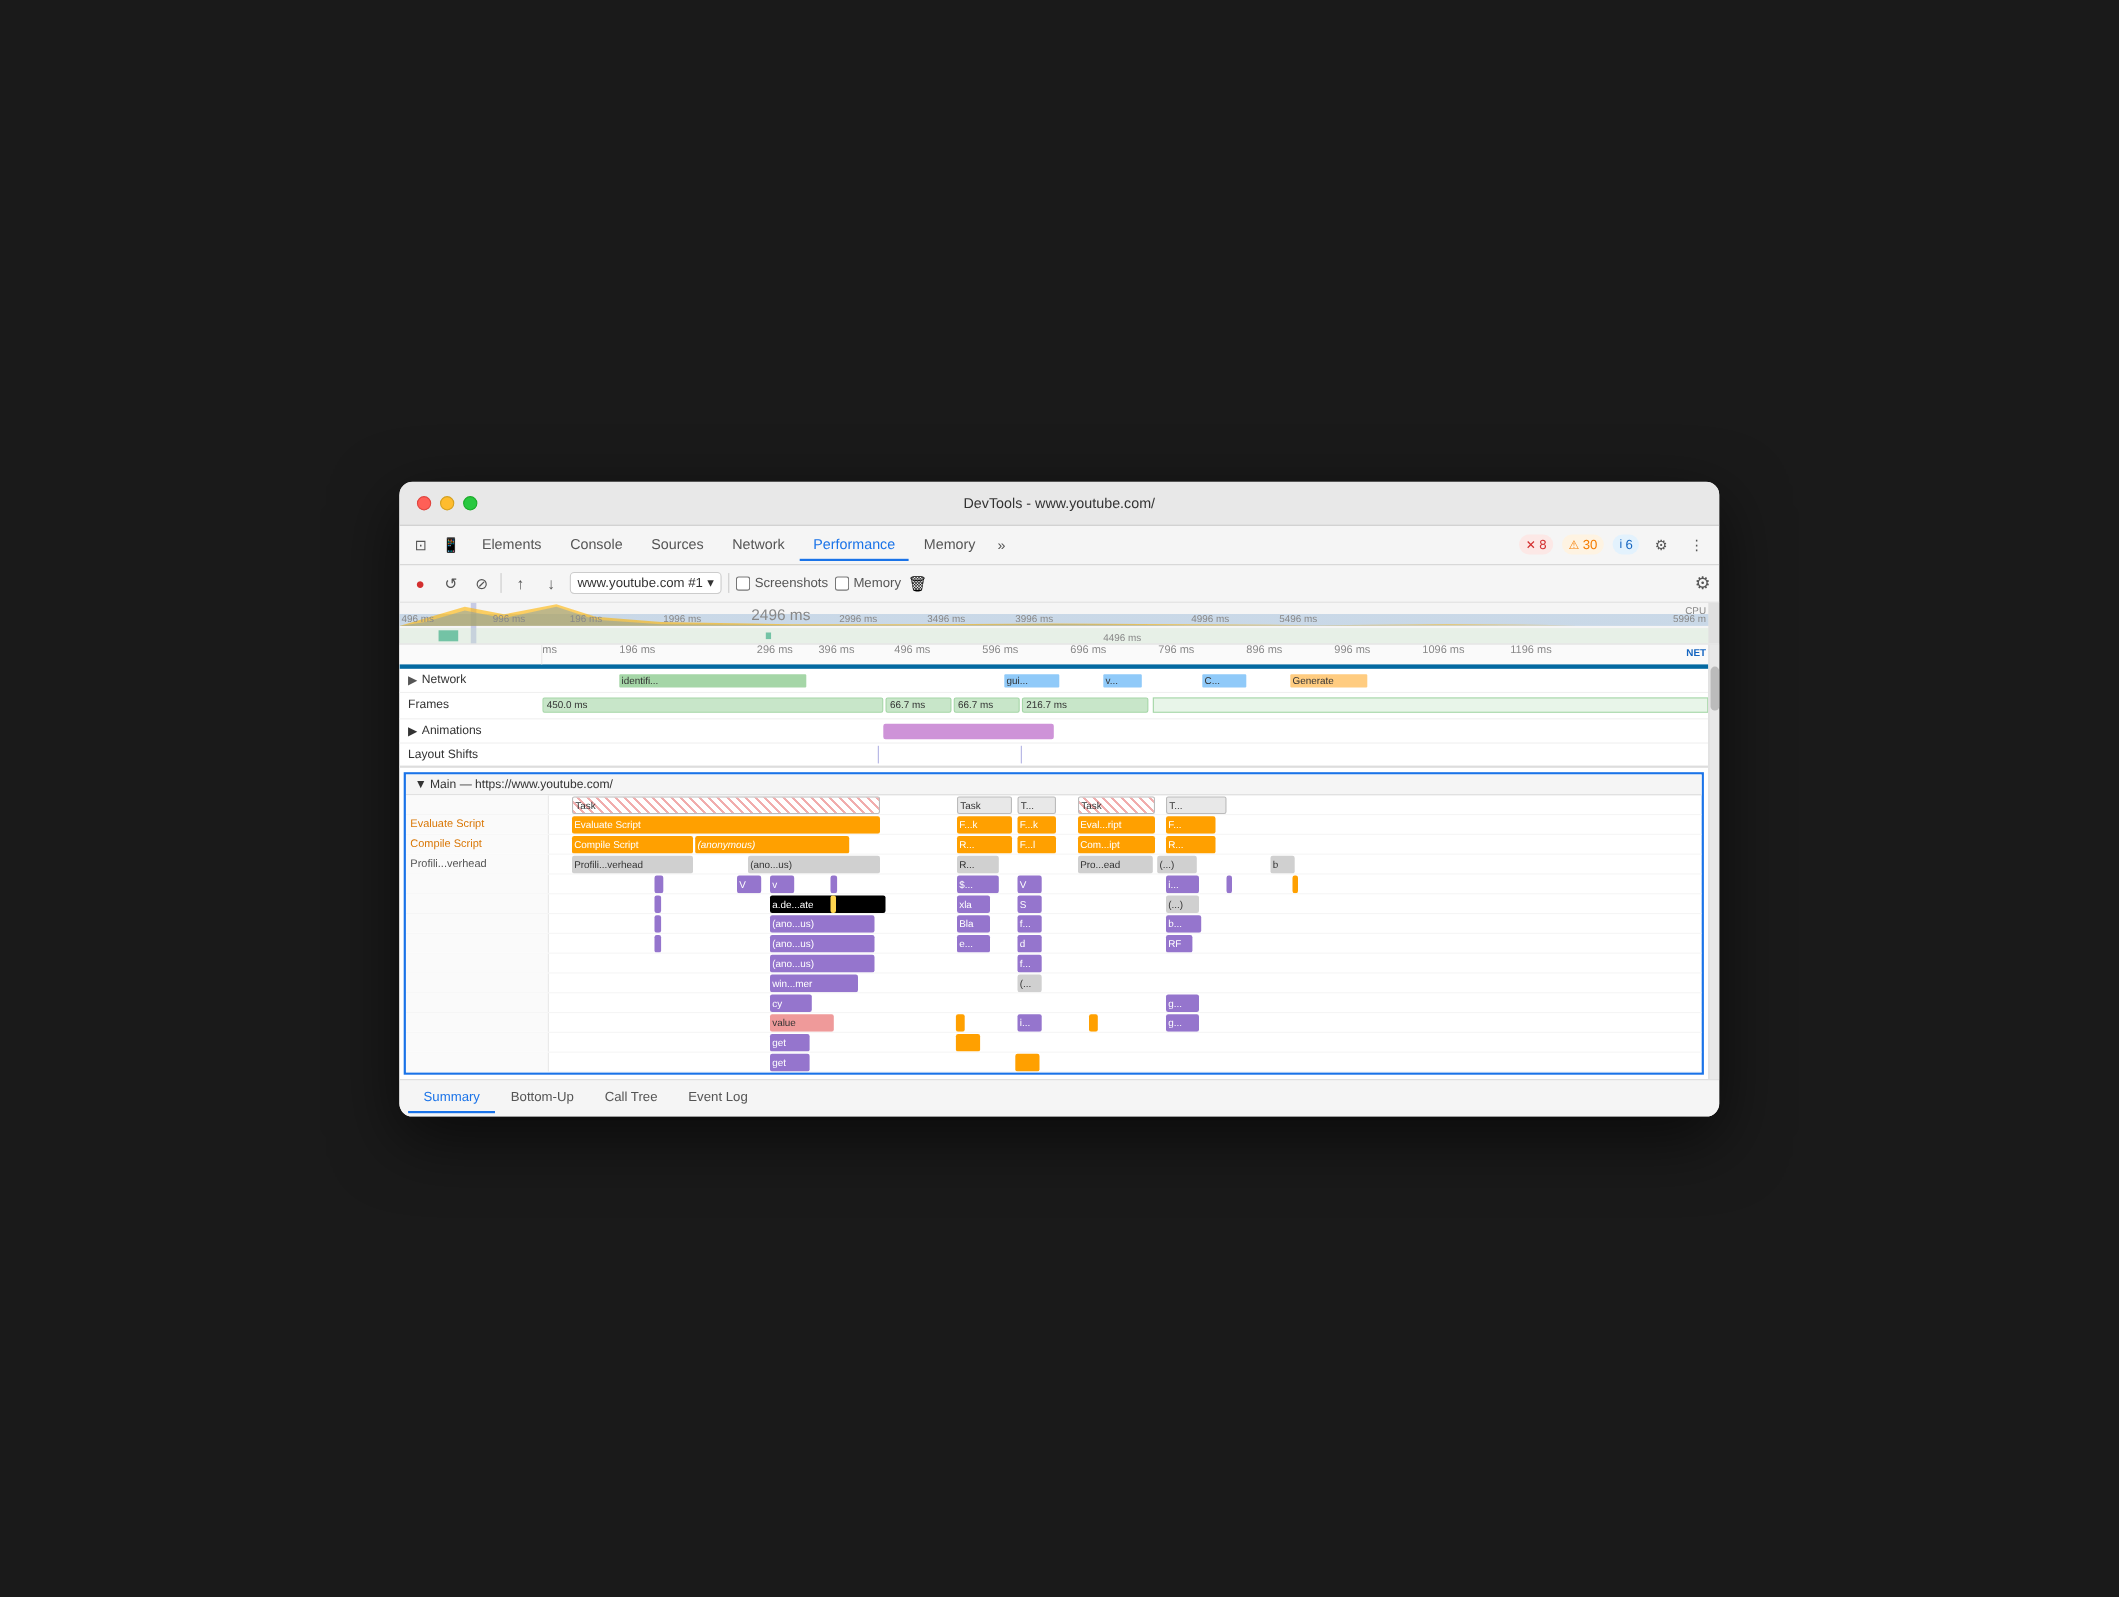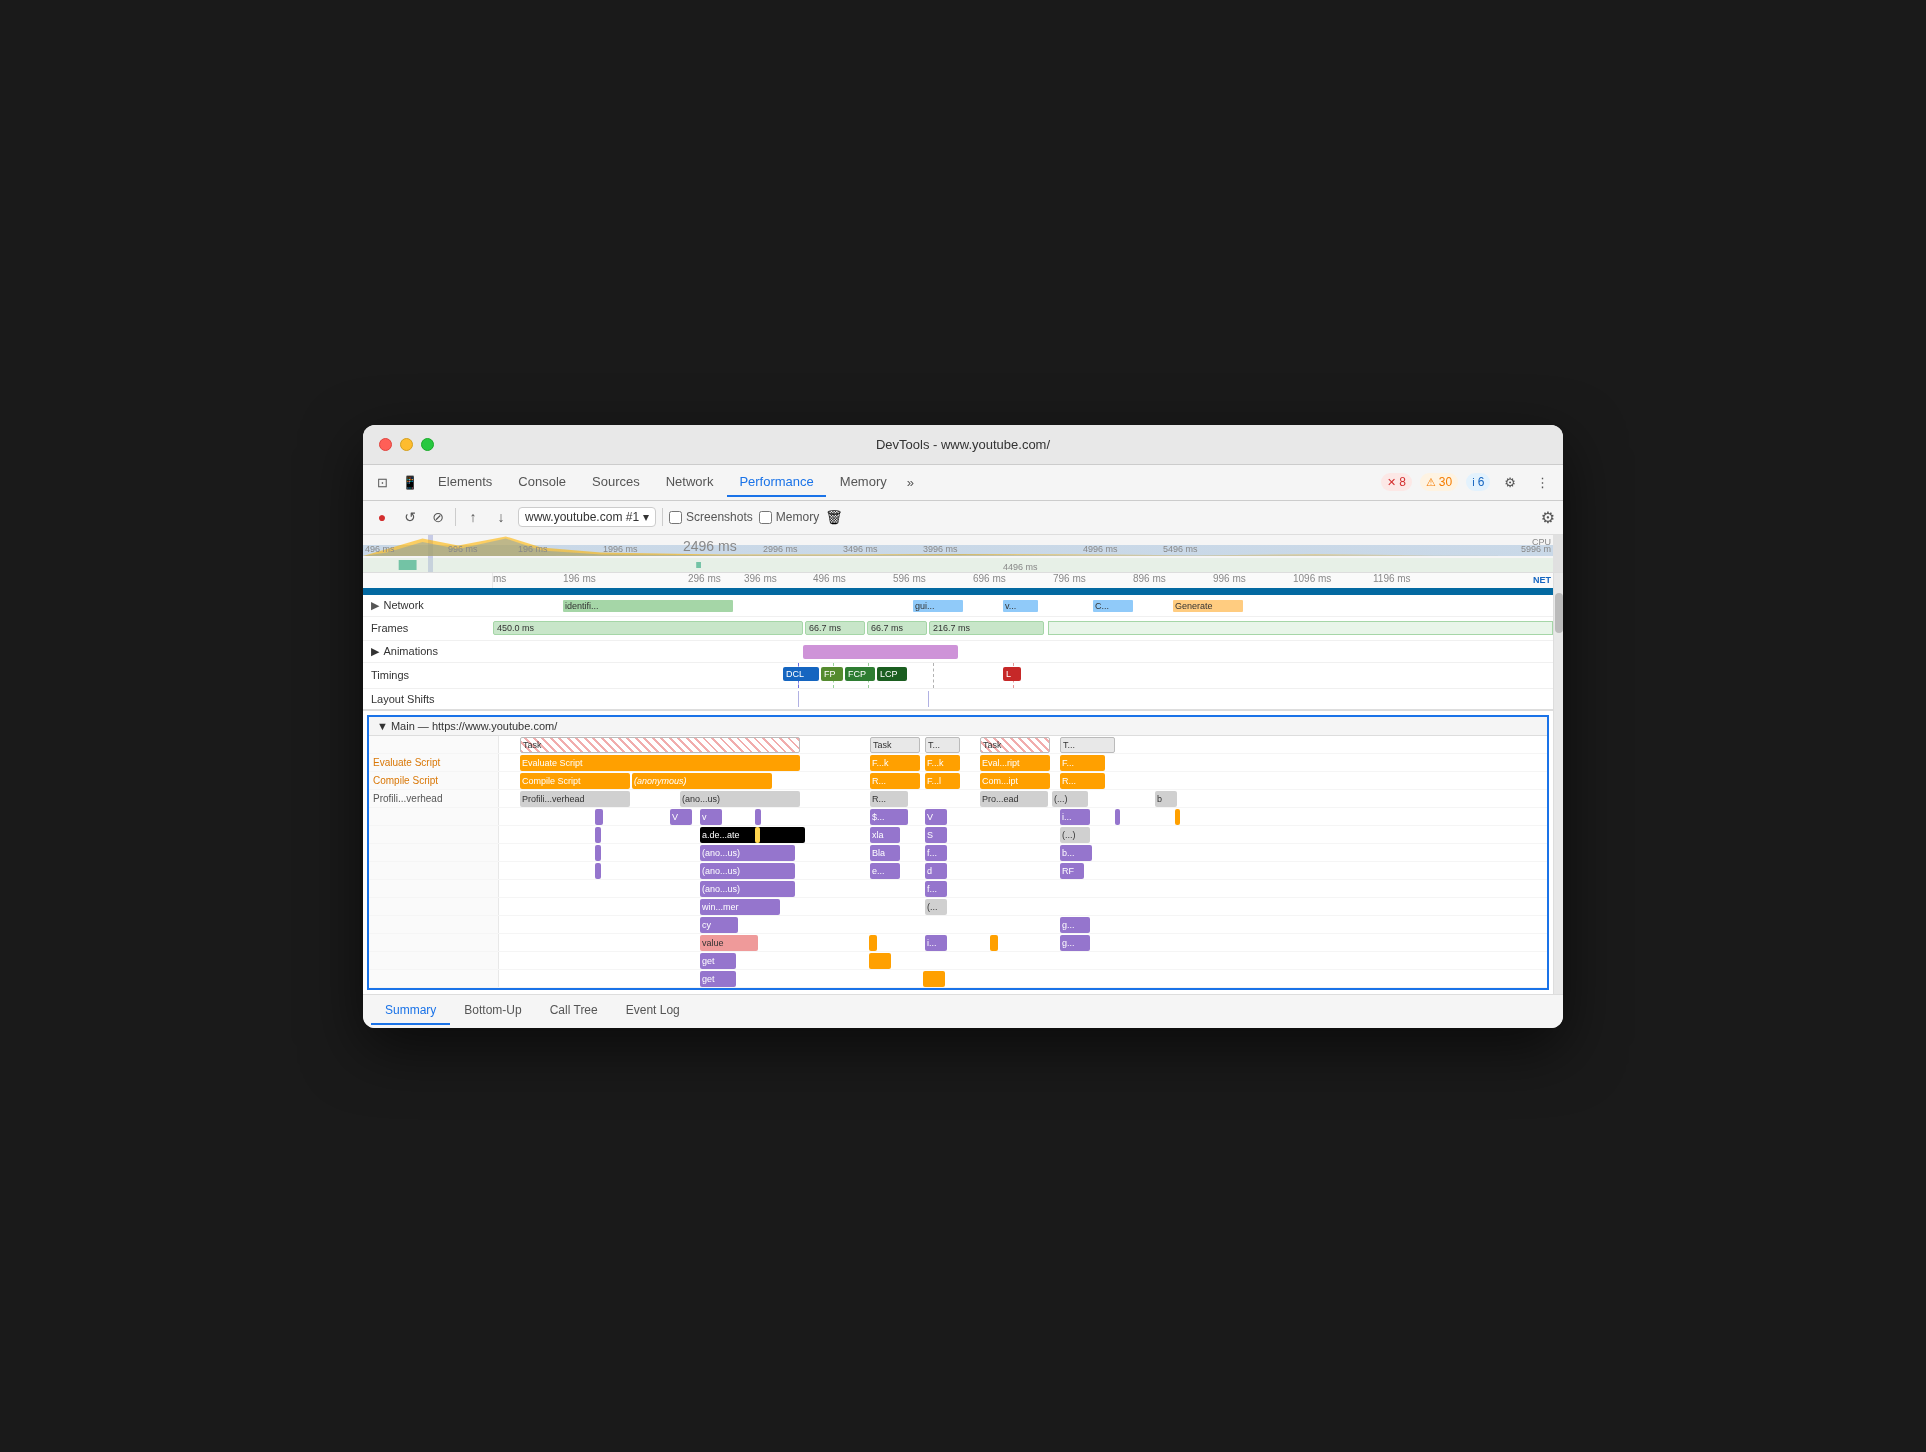--- a/index.html
+++ b/index.html
@@ -422,21 +422,21 @@
             <span>CPU</span>
           </div>
       </div>
     </div>
     <div style="width:10px; background:#e0e0e0;"></div>
   </div>
 
   <div style="display:flex; background:white; height:auto;">
     <div style="flex:1; overflow:hidden;">
 
-      <div style="display:flex; height:22px; border-bottom:7px solid #0369a1; font-size:10px; color:#888; background:#fafafa; position:relative;">
+      <div style="display:flex; height:22px; border-bottom:4px solid #0369a1; font-size:10px; color:#888; background:#fafafa; position:relative;">
         <div style="width:130px; min-width:130px; border-right:1px solid #e8e8e8;"></div>
         <div style="flex:1; position:relative;">
           <span style="position:absolute; left:0px;">ms</span>
           <span style="position:absolute; left:70px;">196 ms</span>
           <span style="position:absolute; left:155px;margin-left:40px;">296 ms</span>
           <span style="position:absolute; left:251px;">396 ms</span>
           <span style="position:absolute; left:320px;">496 ms</span>
           <span style="position:absolute; left:400px;">596 ms</span>
           <span style="position:absolute; left:480px;">696 ms</span>
           <span style="position:absolute; left:560px;">796 ms</span>
@@ -476,36 +476,20 @@
       <div class="track-row">
         <div class="track-label">
           <span>▶</span>
           <span>Animations</span>
         </div>
         <div class="track-content">
           <div style="position:absolute; left:310px; width:155px; top:4px; height:14px; background:#ce93d8; border-radius:2px;"></div>
         </div>
       </div>
 
-      <div class="track-row" style="height:26px;">
-        <div class="track-label">Timings</div>
-        <div class="track-content">
-
-          <div style="position:absolute; left:305px; top:0; bottom:0; width:1px; background:rgba(0,0,200,0.3); border-left:1px dashed rgba(0,0,200,0.4);"></div>
-          <div style="position:absolute; left:340px; top:0; bottom:0; width:1px; border-left:1px dashed rgba(0,150,0,0.4);"></div>
-          <div style="position:absolute; left:375px; top:0; bottom:0; width:1px; border-left:1px dashed rgba(0,130,0,0.4);"></div>
-          <div style="position:absolute; left:440px; top:0; bottom:0; width:1px; border-left:1px dashed rgba(0,0,0,0.3);"></div>
-          <div style="position:absolute; left:520px; top:0; bottom:0; width:1px; border-left:1px dashed rgba(200,0,0,0.4);"></div>
-          <div class="timing-block" style="left:290px; width:36px; background:#1565c0;">DCL</div>
-          <div class="timing-block" style="left:328px; width:22px; background:#558b2f;">FP</div>
-          <div class="timing-block" style="left:352px; width:30px; background:#2e7d32;">FCP</div>
-          <div class="timing-block" style="left:384px; width:30px; background:#1b5e20;">LCP</div>
-          <div class="timing-block" style="left:510px; width:18px; background:#c62828;">L</div>
-        </div>
-      </div>
 
       <div class="track-row" style="border-bottom:2px solid #ddd;">
         <div class="track-label">Layout Shifts</div>
         <div class="track-content">
           <div style="position:absolute; left:305px; top:2px; width:1px; height:16px; background:rgba(100,100,200,0.5);"></div>
           <div style="position:absolute; left:435px; top:2px; width:1px; height:16px; background:rgba(100,100,200,0.5);"></div>
         </div>
       </div>
 
       <div class="main-section">

